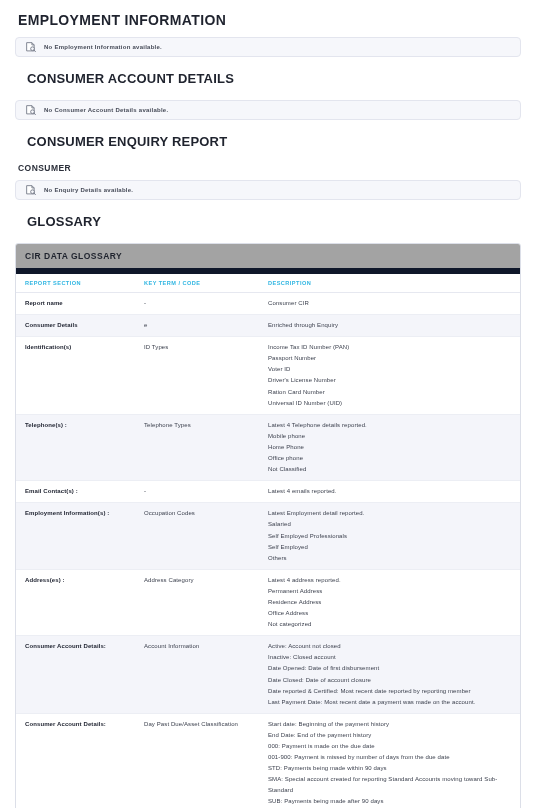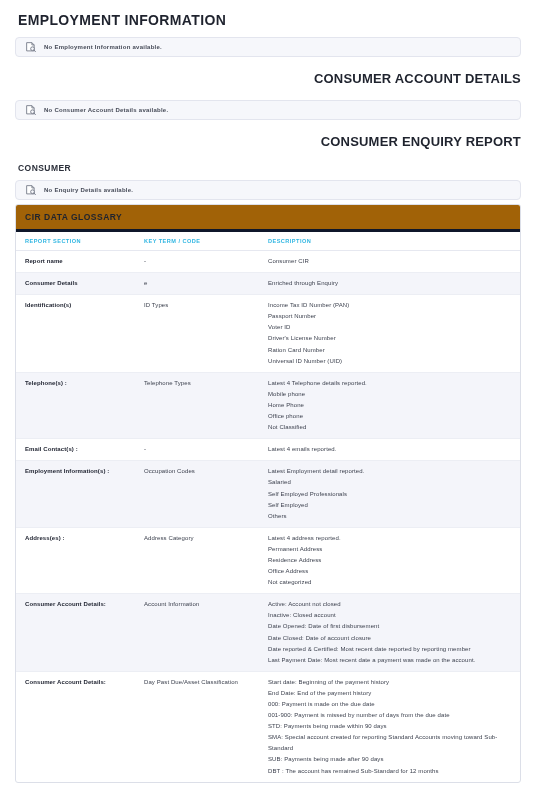--- a/index.html
+++ b/index.html
@@ -45,21 +45,20 @@
     font-size: 14px;
     font-weight: bold;
     letter-spacing: .35px;
     color: #1f232e;
     margin: 6px 0 9px 3px;
   }
   .sec-title.big {
     font-size: 13px;
     letter-spacing: .2px;
     margin: 14px 0 14px 12px;
-    text-align: right;
   }
   .sub-title {
     font-size: 8.5px;
     font-weight: bold;
     letter-spacing: .45px;
     color: #2b2f3a;
     margin: 10px 0 7px 3px;
   }
 
   
@@ -89,22 +88,22 @@
     border-radius: 3px;
     overflow: hidden;
     margin-top: 2px;
   }
   .glossary-cap {
     font-size: 8.5px;
     font-weight: bold;
     letter-spacing: .5px;
     color: #1f232e;
     padding: 7px 9px 7px 9px;
-    background: #a16207;
-    border-bottom: 3px solid #0f172a;
+    background: #a3a3a3;
+    border-bottom: 6px solid #0f172a;
   }
   table.glossary {
     width: 100%;
     border-collapse: collapse;
     table-layout: fixed;
   }
   table.glossary th {
     font-size: 5.6px;
     font-weight: bold;
     letter-spacing: .45px;
@@ -181,20 +180,21 @@
       <svg class="no-data-icon" width="12" height="12" viewBox="0 0 16 16">
         <path d="M2.2 2.2h7.0l3.0 3.0v8.0h-10.0z" fill="#ffffff" stroke="#6b7180" stroke-width="1.1" stroke-linejoin="round"></path>
         <path d="M9.2 2.2v3.0h3.0" fill="none" stroke="#6b7180" stroke-width="1.1" stroke-linejoin="round"></path>
         <circle cx="10.0" cy="10.3" r="2.5" fill="#f6f7fb" stroke="#6b7180" stroke-width="1.1"></circle>
         <path d="M11.9 12.2l2.0 2.0" stroke="#6b7180" stroke-width="1.2" stroke-linecap="round"></path>
       </svg>
     </span>
     <span class="txt">No Enquiry Details available.</span>
   </div>
 
+  <div class="sec-title big">GLOSSARY</div>
 
   <div class="glossary-card">
     <div class="glossary-cap">CIR DATA GLOSSARY</div>
     <table class="glossary">
       <colgroup>
         <col class="col1">
           <col class="col2">
           <col class="col3">
       </colgroup>
       <thead>

